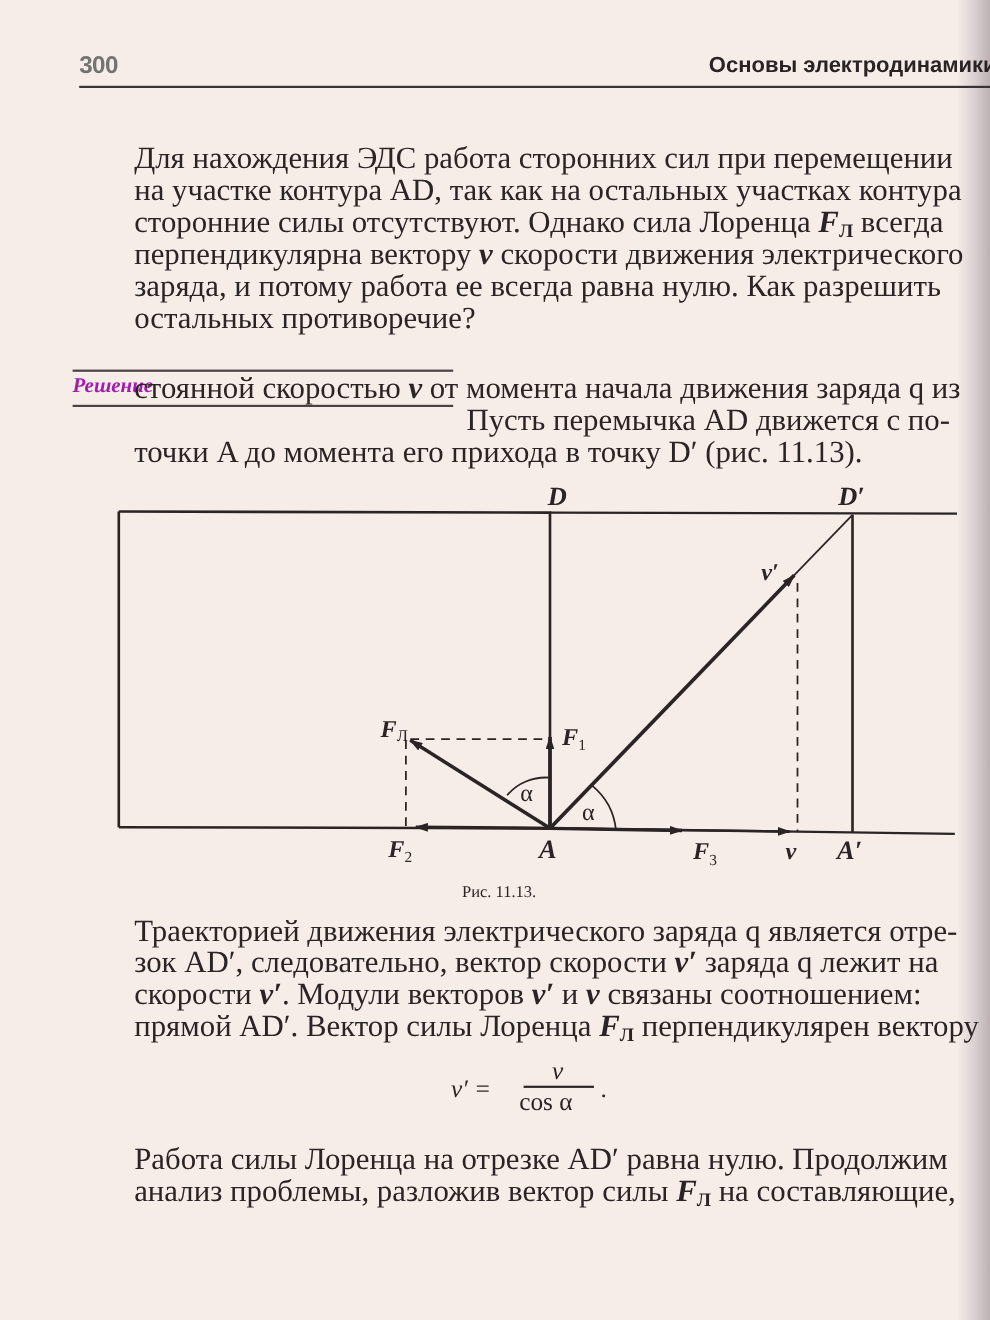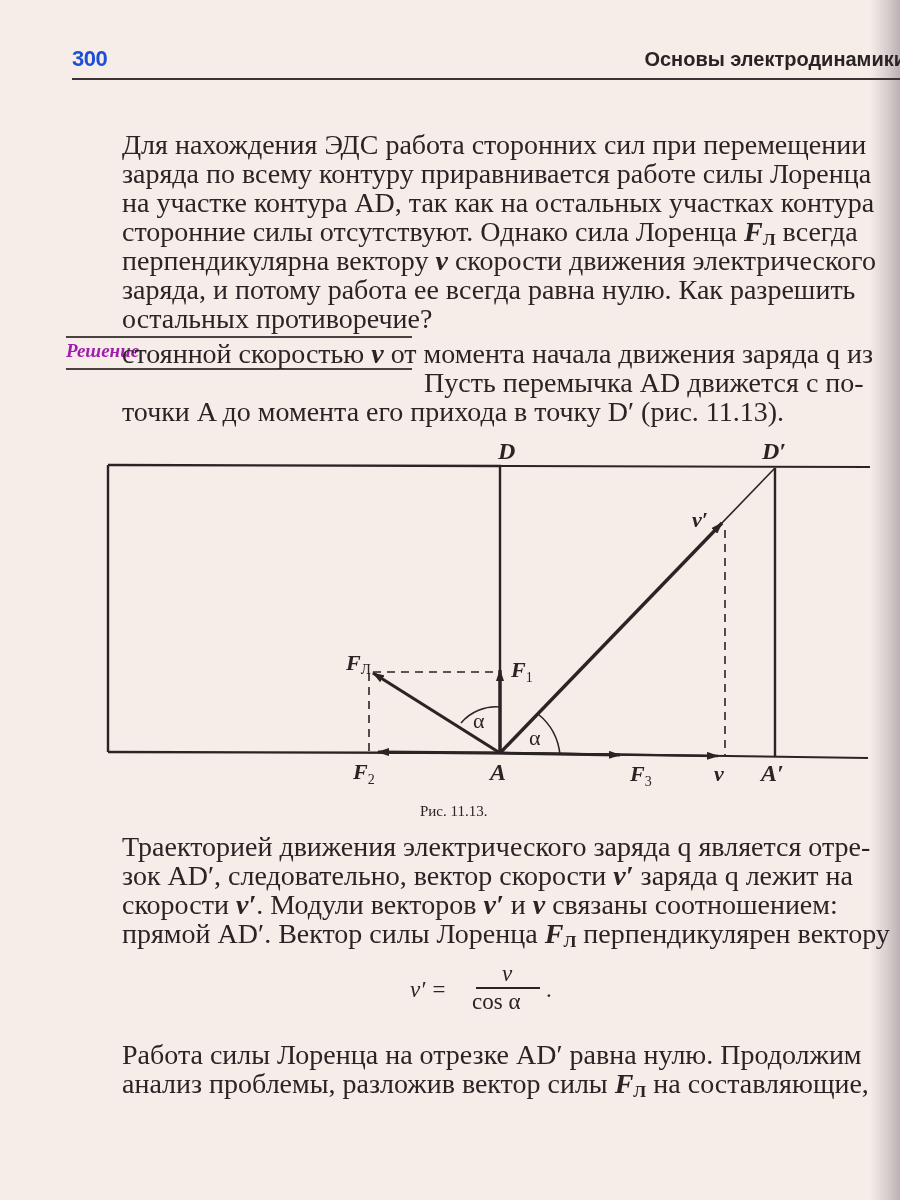--- a/index.html
+++ b/index.html
@@ -12,21 +12,21 @@
   .edge-shadow {
     position: absolute; right: 0; top: 0; width: 30px; height: 1200px;
     background: linear-gradient(to right, rgba(246,237,233,0) 0%, #d9cfcf 55%, #bdb1b3 100%);
   }
   .header {
     position: absolute; left: 72px; top: 44px; width: 828px; height: 30px;
   }
   .page-number {
     position: absolute; left: 0; top: 2px;
     font-family: "Liberation Sans", sans-serif; font-size: 22px; font-weight: bold;
-    letter-spacing: -0.5px; color: #1d4ed8;
+    letter-spacing: -0.5px; color: #737373;
   }
   .running-title {
     position: absolute; right: -6px; top: 4px;
     font-family: "Liberation Sans", sans-serif; font-size: 20px; font-weight: bold;
     color: #2a2324; white-space: nowrap;
   }
   .header-rule {
     position: absolute; left: 72px; top: 78px; width: 828px; height: 2px; background: #3a3233;
   }
   .para {
@@ -61,21 +61,20 @@
 <div class="edge-shadow"></div>
 
 <div class="header">
   <span class="page-number">300</span>
   <span class="running-title">Основы электродинамики</span>
 </div>
 <div class="header-rule"></div>
 
 <div class="para" style="top:130px;">
     <span class="line">Для нахождения ЭДС работа сторонних сил при перемещении</span>
-    <span class="line">заряда по всему контуру приравнивается работе силы Лоренца</span>
     <span class="line">на участке контура <span class="it">AD</span>, так как на остальных участках контура</span>
     <span class="line">сторонние силы отсутствуют. Однако сила Лоренца <span class="bv">F<sub>Л</sub></span> всегда</span>
     <span class="line">перпендикулярна вектору <span class="bv">v</span> скорости движения электрического</span>
     <span class="line">заряда, и потому работа ее всегда равна нулю. Как разрешить</span>
     <span class="line">остальных противоречие?</span>
   </div>
 
 <div class="sol-rule" style="top:336px;"></div>
 <span class="solution-label">Решение</span>
 <div class="sol-rule" style="top:368px;"></div>

